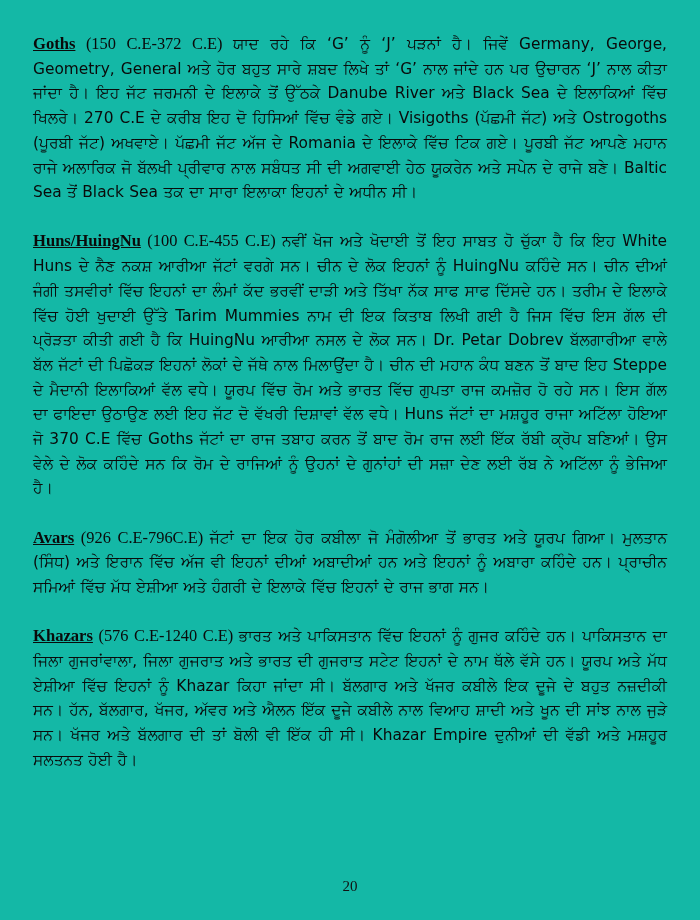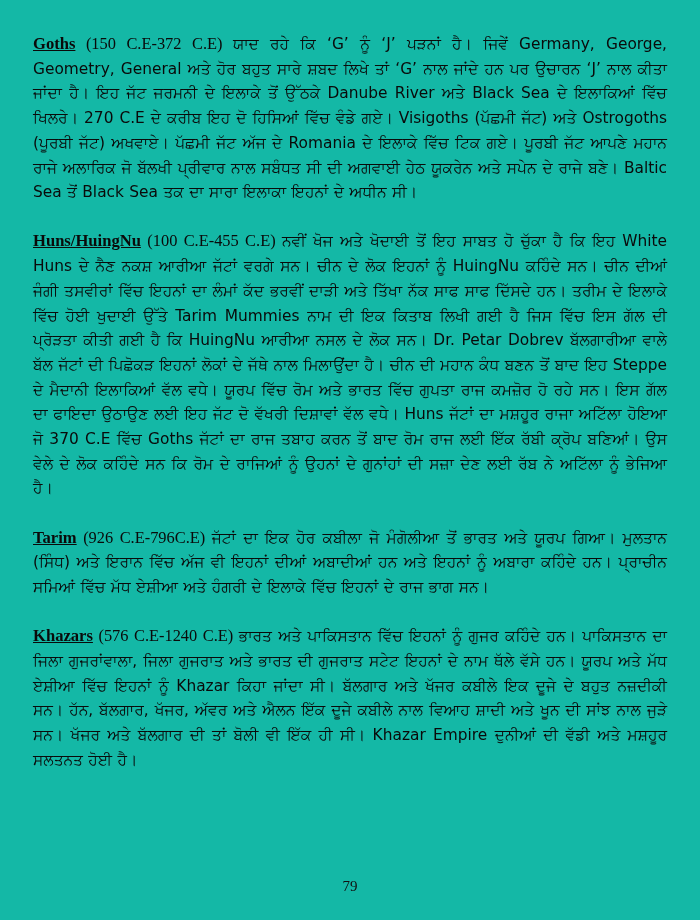--- a/index.html
+++ b/index.html
@@ -80,21 +80,21 @@
 <body>
 
 <div id="page">
 
   <div id="content">
 
     <p class="para"><span class="heading">Goths</span><span class="dates"> <span>(150 C.E-372 C.E)</span></span> <span class="gur">ਯਾਦ ਰਹੇ ਕਿ ‘G’ ਨੂੰ ‘J’ ਪੜਨਾਂ ਹੈ। ਜਿਵੇਂ Germany, George, Geometry, General ਅਤੇ ਹੋਰ ਬਹੁਤ ਸਾਰੇ ਸ਼ਬਦ ਲਿਖੇ ਤਾਂ ‘G’ ਨਾਲ ਜਾਂਦੇ ਹਨ ਪਰ ਉਚਾਰਨ ‘J’ ਨਾਲ ਕੀਤਾ ਜਾਂਦਾ ਹੈ। ਇਹ ਜੱਟ ਜਰਮਨੀ ਦੇ ਇਲਾਕੇ ਤੋਂ ਉੱਠਕੇ Danube River ਅਤੇ Black Sea ਦੇ ਇਲਾਕਿਆਂ ਵਿੱਚ ਖਿਲਰੇ। 270 C.E ਦੇ ਕਰੀਬ ਇਹ ਦੋ ਹਿਸਿਆਂ ਵਿੱਚ ਵੰਡੇ ਗਏ। Visigoths (ਪੱਛਮੀ ਜੱਟ) ਅਤੇ Ostrogoths (ਪੂਰਬੀ ਜੱਟ) ਅਖਵਾਏ। ਪੱਛਮੀ ਜੱਟ ਅੱਜ ਦੇ Romania ਦੇ ਇਲਾਕੇ ਵਿੱਚ ਟਿਕ ਗਏ। ਪੂਰਬੀ ਜੱਟ ਆਪਣੇ ਮਹਾਨ ਰਾਜੇ ਅਲਾਰਿਕ ਜੋ ਬੱਲਖੀ ਪ੍ਰੀਵਾਰ ਨਾਲ ਸਬੰਧਤ ਸੀ ਦੀ ਅਗਵਾਈ ਹੇਠ ਯੂਕਰੇਨ ਅਤੇ ਸਪੇਨ ਦੇ ਰਾਜੇ ਬਣੇ। Baltic Sea ਤੋਂ Black Sea ਤਕ ਦਾ ਸਾਰਾ ਇਲਾਕਾ ਇਹਨਾਂ ਦੇ ਅਧੀਨ ਸੀ।</span></p>
 
     <p class="para"><span class="heading">Huns/HuingNu</span><span class="dates"> <span>(100 C.E-455 C.E)</span></span> <span class="gur">ਨਵੀਂ ਖੋਜ ਅਤੇ ਖੋਦਾਈ ਤੋਂ ਇਹ ਸਾਬਤ ਹੋ ਚੁੱਕਾ ਹੈ ਕਿ ਇਹ White Huns ਦੇ ਨੈਣ ਨਕਸ਼ ਆਰੀਆ ਜੱਟਾਂ ਵਰਗੇ ਸਨ। ਚੀਨ ਦੇ ਲੋਕ ਇਹਨਾਂ ਨੂੰ HuingNu ਕਹਿੰਦੇ ਸਨ। ਚੀਨ ਦੀਆਂ ਜੰਗੀ ਤਸਵੀਰਾਂ ਵਿੱਚ ਇਹਨਾਂ ਦਾ ਲੰਮਾਂ ਕੱਦ ਭਰਵੀਂ ਦਾੜੀ ਅਤੇ ਤਿੱਖਾ ਨੱਕ ਸਾਫ ਸਾਫ ਦਿੱਸਦੇ ਹਨ। ਤਰੀਮ ਦੇ ਇਲਾਕੇ ਵਿੱਚ ਹੋਈ ਖੁਦਾਈ ਉੱਤੇ Tarim Mummies ਨਾਮ ਦੀ ਇਕ ਕਿਤਾਬ ਲਿਖੀ ਗਈ ਹੈ ਜਿਸ ਵਿੱਚ ਇਸ ਗੱਲ ਦੀ ਪ੍ਰੋੜਤਾ ਕੀਤੀ ਗਈ ਹੈ ਕਿ HuingNu ਆਰੀਆ ਨਸਲ ਦੇ ਲੋਕ ਸਨ। Dr. Petar Dobrev ਬੱਲਗਾਰੀਆ ਵਾਲੇ ਬੱਲ ਜੱਟਾਂ ਦੀ ਪਿਛੋਕੜ ਇਹਨਾਂ ਲੋਕਾਂ ਦੇ ਜੱਥੇ ਨਾਲ ਮਿਲਾਉਂਦਾ ਹੈ। ਚੀਨ ਦੀ ਮਹਾਨ ਕੰਧ ਬਣਨ ਤੋਂ ਬਾਦ ਇਹ Steppe ਦੇ ਮੈਦਾਨੀ ਇਲਾਕਿਆਂ ਵੱਲ ਵਧੇ। ਯੂਰਪ ਵਿੱਚ ਰੋਮ ਅਤੇ ਭਾਰਤ ਵਿੱਚ ਗੁਪਤਾ ਰਾਜ ਕਮਜ਼ੋਰ ਹੋ ਰਹੇ ਸਨ। ਇਸ ਗੱਲ ਦਾ ਫਾਇਦਾ ਉਠਾਉਣ ਲਈ ਇਹ ਜੱਟ ਦੋ ਵੱਖਰੀ ਦਿਸ਼ਾਵਾਂ ਵੱਲ ਵਧੇ। Huns ਜੱਟਾਂ ਦਾ ਮਸ਼ਹੂਰ ਰਾਜਾ ਅਟਿੱਲਾ ਹੋਇਆ ਜੋ 370 C.E ਵਿੱਚ Goths ਜੱਟਾਂ ਦਾ ਰਾਜ ਤਬਾਹ ਕਰਨ ਤੋਂ ਬਾਦ ਰੋਮ ਰਾਜ ਲਈ ਇੱਕ ਰੱਬੀ ਕ੍ਰੋਪ ਬਣਿਆਂ। ਉਸ ਵੇਲੇ ਦੇ ਲੋਕ ਕਹਿੰਦੇ ਸਨ ਕਿ ਰੋਮ ਦੇ ਰਾਜਿਆਂ ਨੂੰ ਉਹਨਾਂ ਦੇ ਗੁਨਾਂਹਾਂ ਦੀ ਸਜ਼ਾ ਦੇਣ ਲਈ ਰੱਬ ਨੇ ਅਟਿੱਲਾ ਨੂੰ ਭੇਜਿਆ ਹੈ।</span></p>
 
-    <p class="para"><span class="heading">Tarim</span><span class="dates"> <span>(926 C.E-796C.E)</span></span> <span class="gur">ਜੱਟਾਂ ਦਾ ਇਕ ਹੋਰ ਕਬੀਲਾ ਜੋ ਮੰਗੋਲੀਆ ਤੋਂ ਭਾਰਤ ਅਤੇ ਯੂਰਪ ਗਿਆ। ਮੁਲਤਾਨ (ਸਿੰਧ) ਅਤੇ ਇਰਾਨ ਵਿੱਚ ਅੱਜ ਵੀ ਇਹਨਾਂ ਦੀਆਂ ਅਬਾਦੀਆਂ ਹਨ ਅਤੇ ਇਹਨਾਂ ਨੂੰ ਅਬਾਰਾ ਕਹਿੰਦੇ ਹਨ। ਪ੍ਰਾਚੀਨ ਸਮਿਆਂ ਵਿੱਚ ਮੱਧ ਏਸ਼ੀਆ ਅਤੇ ਹੰਗਰੀ ਦੇ ਇਲਾਕੇ ਵਿੱਚ ਇਹਨਾਂ ਦੇ ਰਾਜ ਭਾਗ ਸਨ।</span></p>
+    <p class="para"><span class="heading">Avars</span><span class="dates"> <span>(926 C.E-796C.E)</span></span> <span class="gur">ਜੱਟਾਂ ਦਾ ਇਕ ਹੋਰ ਕਬੀਲਾ ਜੋ ਮੰਗੋਲੀਆ ਤੋਂ ਭਾਰਤ ਅਤੇ ਯੂਰਪ ਗਿਆ। ਮੁਲਤਾਨ (ਸਿੰਧ) ਅਤੇ ਇਰਾਨ ਵਿੱਚ ਅੱਜ ਵੀ ਇਹਨਾਂ ਦੀਆਂ ਅਬਾਦੀਆਂ ਹਨ ਅਤੇ ਇਹਨਾਂ ਨੂੰ ਅਬਾਰਾ ਕਹਿੰਦੇ ਹਨ। ਪ੍ਰਾਚੀਨ ਸਮਿਆਂ ਵਿੱਚ ਮੱਧ ਏਸ਼ੀਆ ਅਤੇ ਹੰਗਰੀ ਦੇ ਇਲਾਕੇ ਵਿੱਚ ਇਹਨਾਂ ਦੇ ਰਾਜ ਭਾਗ ਸਨ।</span></p>
 
     <p class="para"><span class="heading">Khazars</span><span class="dates"> <span>(576 C.E-1240 C.E)</span></span> <span class="gur">ਭਾਰਤ ਅਤੇ ਪਾਕਿਸਤਾਨ ਵਿੱਚ ਇਹਨਾਂ ਨੂੰ ਗੁਜਰ ਕਹਿੰਦੇ ਹਨ। ਪਾਕਿਸਤਾਨ ਦਾ ਜਿਲਾ ਗੁਜਰਾਂਵਾਲਾ, ਜਿਲਾ ਗੁਜਰਾਤ ਅਤੇ ਭਾਰਤ ਦੀ ਗੁਜਰਾਤ ਸਟੇਟ ਇਹਨਾਂ ਦੇ ਨਾਮ ਥੱਲੇ ਵੱਸੇ ਹਨ। ਯੂਰਪ ਅਤੇ ਮੱਧ ਏਸ਼ੀਆ ਵਿੱਚ ਇਹਨਾਂ ਨੂੰ Khazar ਕਿਹਾ ਜਾਂਦਾ ਸੀ। ਬੱਲਗਾਰ ਅਤੇ ਖੱਜਰ ਕਬੀਲੇ ਇਕ ਦੂਜੇ ਦੇ ਬਹੁਤ ਨਜ਼ਦੀਕੀ ਸਨ। ਹੱਨ, ਬੱਲਗਾਰ, ਖੱਜਰ, ਅੱਵਰ ਅਤੇ ਐਲਨ ਇੱਕ ਦੂਜੇ ਕਬੀਲੇ ਨਾਲ ਵਿਆਹ ਸ਼ਾਦੀ ਅਤੇ ਖੂਨ ਦੀ ਸਾਂਝ ਨਾਲ ਜੁੜੇ ਸਨ। ਖੱਜਰ ਅਤੇ ਬੱਲਗਾਰ ਦੀ ਤਾਂ ਬੋਲੀ ਵੀ ਇੱਕ ਹੀ ਸੀ। Khazar Empire ਦੁਨੀਆਂ ਦੀ ਵੱਡੀ ਅਤੇ ਮਸ਼ਹੂਰ ਸਲਤਨਤ ਹੋਈ ਹੈ।</span></p>
 
   </div>
 
-  <div id="page-number">79</div>
+  <div id="page-number">20</div>
 
 </div>
 
 </body></html>

